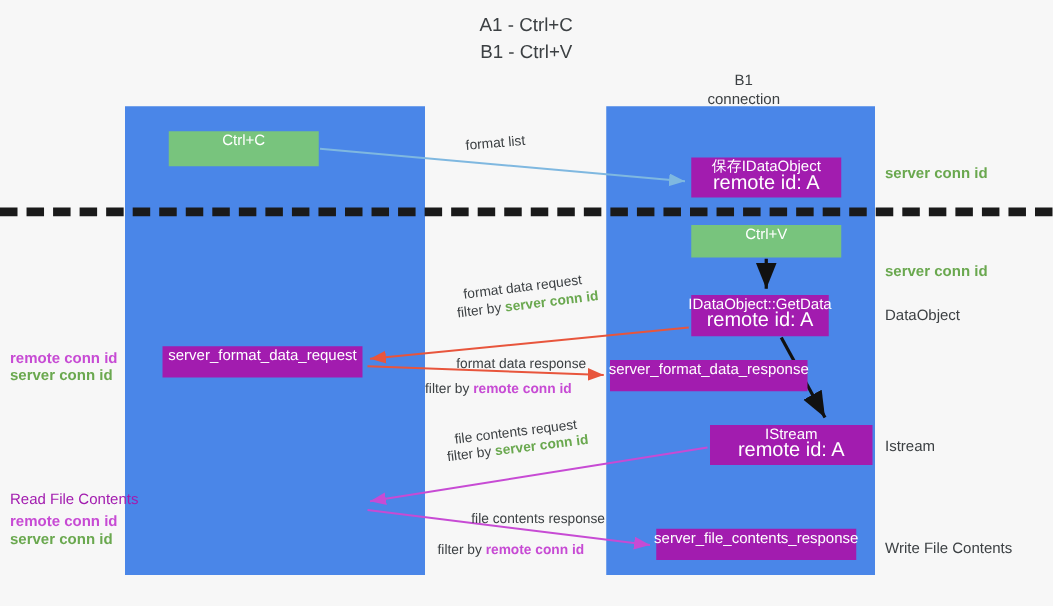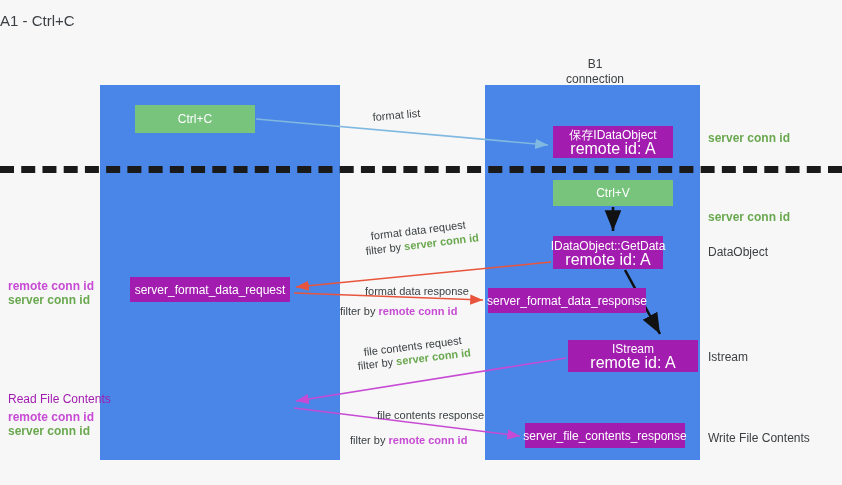--- a/index.html
+++ b/index.html
@@ -8,39 +8,39 @@
     background:#f7f7f7;
     font-family:"Liberation Sans","DejaVu Sans",sans-serif;
     position:relative;overflow:hidden;
     -webkit-font-smoothing:antialiased;
   }
   .stage{position:absolute;left:0;top:0;width:842px;height:485px;}
   .abs{position:absolute;}
 
   
   #title{
-    left:0;top:10px;width:842px;text-align:left;
+    left:0;top:10px;width:842px;text-align:center;
     font-size:15px;color:#3c4043;line-height:21px;
   }
 
   
   .lane-head{
     text-align:center;font-size:12px;color:#3c4043;line-height:15px;
   }
   #head-a1{left:120px;top:57px;width:150px;}
   #head-b1{left:520px;top:57px;width:150px;}
 
   
   .lane{background:#4a86e8;}
   #lane-a1{left:100px;top:85px;width:240px;height:375px;}
   #lane-b1{left:485px;top:85px;width:215px;height:375px;}
 
   
   .box{
-    display:flex;align-items:center;justify-content:center;
+    display:flex;align-items:center;justify-content:flex-start;
     flex-direction:column;color:#fff;font-size:12px;
     line-height:14px;text-align:center;box-sizing:border-box;
   }
   .box .l2{font-size:16px;}
   .green{background:#78c47d;}
   .orange{background:#a21caf;}
 
   #box-ctrlc{left:135px;top:105px;width:120px;height:28px;}
   #box-save-idataobject{left:553px;top:126px;width:120px;height:32px;}
   #box-ctrlv{left:553px;top:180px;width:120px;height:26px;}
@@ -87,20 +87,21 @@
   }
   svg#wires{position:absolute;left:0;top:0;width:842px;height:485px;pointer-events:none;}
 </style>
 </head>
 <body>
 
 <div class="stage">
 
   <div class="abs" id="title">
     <div>A1 - Ctrl+C</div>
+    <div>B1 - Ctrl+V</div>
   </div>
 
   <div class="abs lane-head" id="head-b1">
     <div>B1</div>
     <div>connection</div>
   </div>
 
   <div class="abs lane" id="lane-a1"></div>
   <div class="abs lane" id="lane-b1"></div>
 

